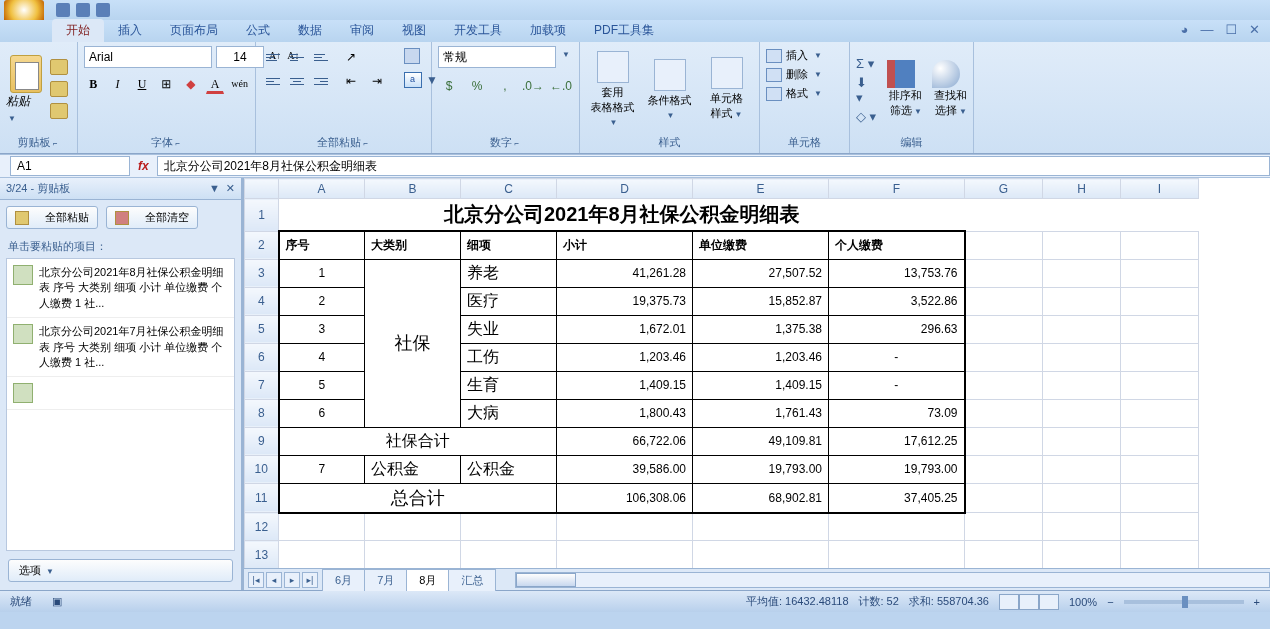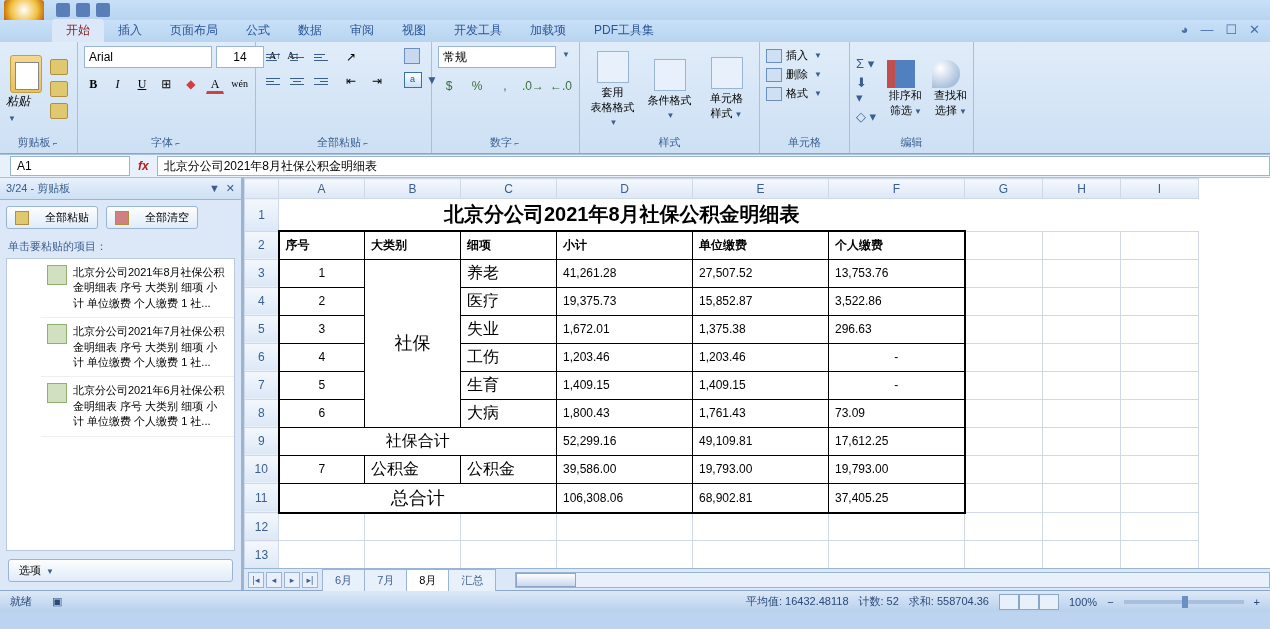--- a/index.html
+++ b/index.html
@@ -92,41 +92,41 @@
   
   
   .clip-pane { width: 244px; background: #dce8f7; border-right: 3px solid #9ab4d4; display:flex; flex-direction:column; }
   .clip-header { height: 22px; background: linear-gradient(#e8f0fb,#cde0f4); display: flex; justify-content: space-between; align-items:center; padding: 0 6px; border-bottom:1px solid #9ab4d4; font-size:11px; color:#3a5f8f; }
   .clip-close { cursor:pointer; }
   .clip-tools { padding: 6px; display:flex; gap:8px; }
   .clip-tool-btn { background: linear-gradient(#fdfdfd,#e0ecf9); border:1px solid #9ab4d4; border-radius:3px; padding:3px 8px; font-size:11px; cursor:pointer; display:flex; align-items:center; gap:16px; }
   .clip-tool-btn .ico { width:14px; height:14px; background:#e0c870; border:1px solid #b09040; }
   .clip-hint { padding: 4px 8px; font-size:11px; color:#3a5f8f; }
   .clip-items { flex:1; background:#fff; margin:0 6px; border:1px solid #b8c8df; overflow:auto; }
-  .clip-item { display:flex; gap:6px; padding:6px; border-bottom:1px solid #eee; font-size:11px; line-height:1.4;margin-left:34px; }
+  .clip-item { display:flex; gap:6px; padding:6px; border-bottom:1px solid #eee; font-size:11px; line-height:1.4; }
   .clip-item .ico { width:20px; height:20px; flex-shrink:0; background:#d0e0c0; border:1px solid #90b070; }
   .clip-options { padding:8px; }
   .clip-opt-btn { background:linear-gradient(#fdfdfd,#e0ecf9); border:1px solid #9ab4d4; border-radius:3px; padding:3px 10px; font-size:11px; cursor:pointer; }
 
   
   .sheet { flex:1; display:flex; flex-direction:column; background:#fff; }
   .grid-wrap { flex:1; overflow:auto; position:relative; }
   table.grid { border-collapse: collapse; table-layout: fixed; }
   .grid th, .grid td { border: 1px solid #d0d7e5; font-size: 12px; }
   .grid th { background: linear-gradient(#f4f8fd,#dce8f7); color:#3a5f8f; font-weight:normal; text-align:center; }
   .col-head th { height: 20px; }
   .row-head { width: 34px; text-align:center; background:linear-gradient(90deg,#f4f8fd,#dce8f7); }
   .corner { width:34px; }
   .grid td { height: 28px; padding: 2px 6px; }
   
   
   .data-cell { border: 1px solid #000 !important; font-size: 15px; }
   .title-row td { font-size: 20px; font-weight: bold; text-align:center; border:none !important; border-top:1px solid #d0d7e5 !important;}
   .hdr { font-size:16px; font-weight:bold; }
-  .num { font-size:18px; }
+  .num { text-align:right; font-size:18px; }
   .ctr { text-align:center; font-size:18px; }
   .thick-t { border-top:2px solid #000 !important; }
   .thick-b { border-bottom:2px solid #000 !important; }
   .thick-l { border-left:2px solid #000 !important; }
   .thick-r { border-right:2px solid #000 !important; }
 
   
   .sheet-tabs { height: 22px; background:#dce8f7; display:flex; align-items:center; border-top:1px solid #9ab4d4; font-size:11px; }
   .nav-btns { display:flex; padding:0 4px; gap:2px; }
   .nav-btn { width:16px; height:16px; background:#e8f0fb; border:1px solid #9ab4d4; text-align:center; line-height:14px; cursor:pointer; color:#3a5f8f; font-size:9px;}
@@ -367,21 +367,20 @@
         <div class="clip-item">
           <div class="ico"></div>
           <div>北京分公司2021年8月社保公积金明细表 序号 大类别 细项 小计 单位缴费 个人缴费 1 社...</div>
         </div>
         <div class="clip-item">
           <div class="ico"></div>
           <div>北京分公司2021年7月社保公积金明细表 序号 大类别 细项 小计 单位缴费 个人缴费 1 社...</div>
         </div>
         <div class="clip-item">
           <div class="ico"></div>
-          <div>北京分公司2021年6月社保公积金明细表 序号 大类别 细项 小计 单位缴费 个人缴费 1 社...</div>
         </div>
       </div>
     <div class="clip-options">
       <div class="clip-opt-btn"><span>选项</span> <span class="dd-arrow">▼</span></div>
     </div>
   </div>
 
   <div class="sheet">
     <div class="grid-wrap">
       <table class="grid" id="grid">
@@ -492,21 +491,21 @@
               <td class="data-cell num">1,800.43</td>
               <td class="data-cell num">1,761.43</td>
               <td class="data-cell num thick-r" style="">73.09</td>
               <td></td>
               <td></td>
               <td></td>
             </tr>
             <tr>
               <th class="row-head">9</th>
               <td class="data-cell ctr thick-l" colspan="3" style="font-size:16px">社保合计</td>
-              <td class="data-cell num">52,299.16</td>
+              <td class="data-cell num">66,722.06</td>
               <td class="data-cell num">49,109.81</td>
               <td class="data-cell num thick-r">17,612.25</td>
               <td></td>
               <td></td>
               <td></td>
             </tr>
             <tr>
               <th class="row-head">10</th>
               <td class="data-cell ctr thick-l">7</td>
               <td class="data-cell" style="font-size:16px">公积金</td>

